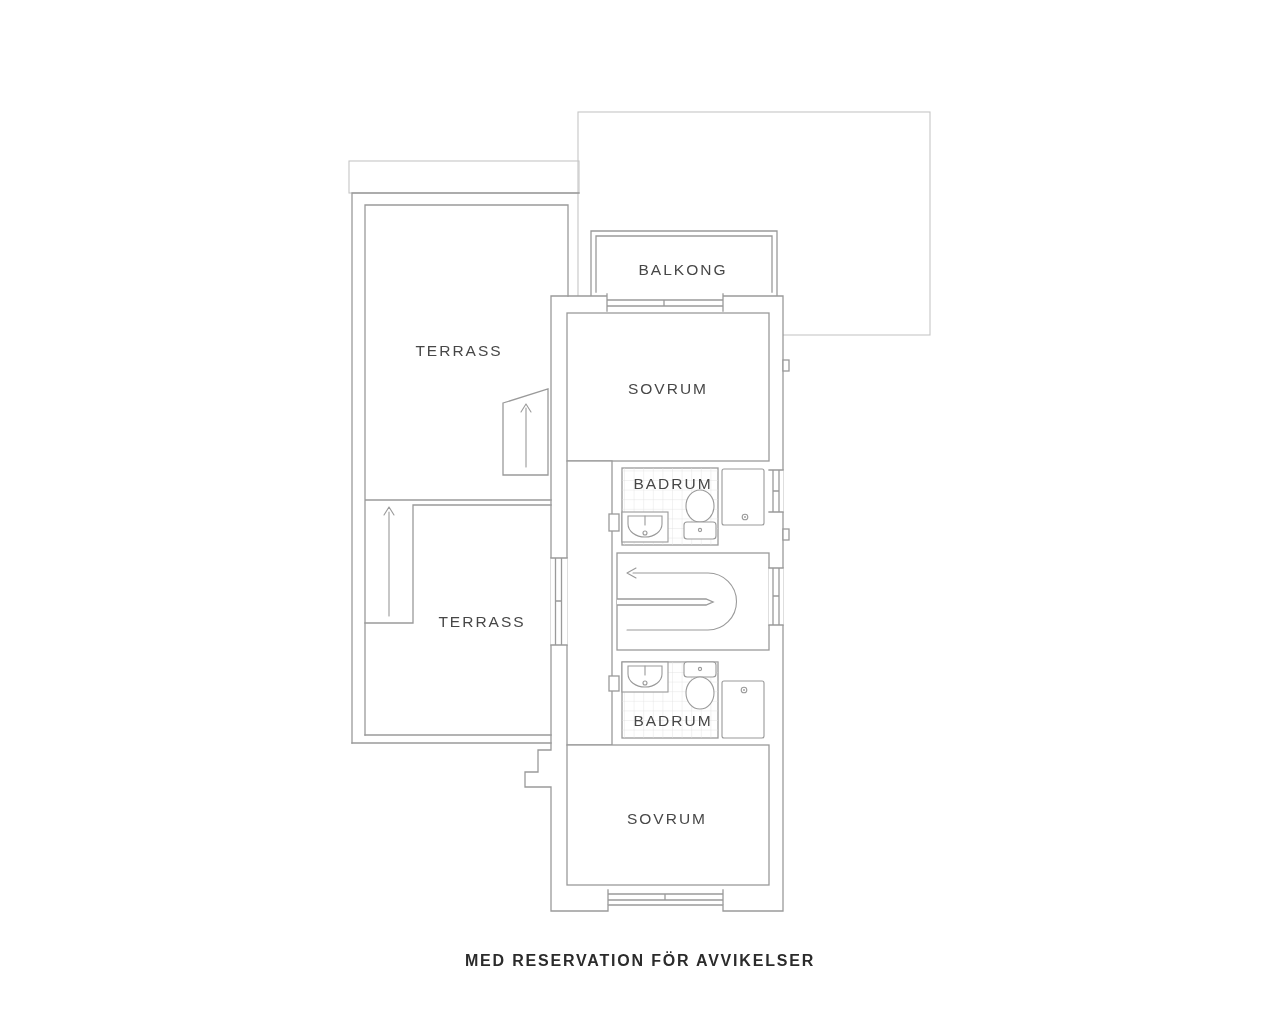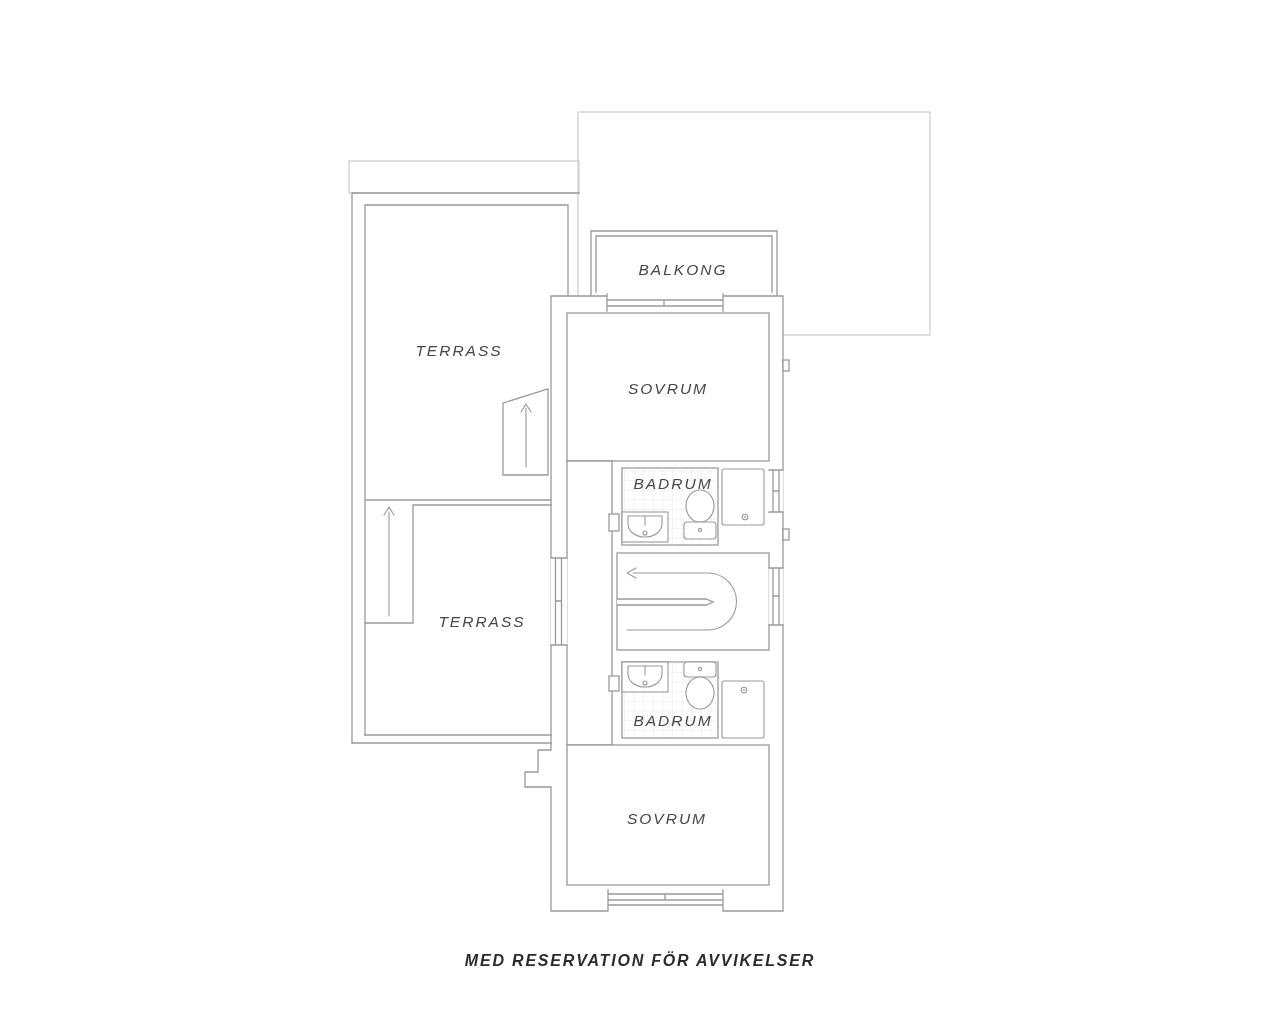--- a/index.html
+++ b/index.html
@@ -1,21 +1,21 @@
 <!DOCTYPE html>
 <html style="--wall: #9a9a9a; --roof-line: #c6c6c6; --tile-line: #dedede; --label: #474747; --footer-text: #2b2b2b; --fixture: #9a9a9a; --bg: #ffffff;"><head>
 <meta charset="utf-8">
 <style>
   :root{
     --wall:#9a9a9a; --roof-line:#c6c6c6; --tile-line:#dedede;
     --label:#474747; --footer-text:#2b2b2b; --fixture:#9a9a9a; --bg:#ffffff;
   }
   html,body{margin:0;padding:0;background:var(--bg);}
   .stage{position:relative;width:1280px;height:1024px;background:var(--bg);overflow:hidden;
-         font-family:"Liberation Sans", sans-serif;font-style:italic;}
+         font-family:"Liberation Sans", sans-serif;}
   svg{display:block}
   .wall{stroke:var(--wall);fill:none;stroke-width:1.3;stroke-linecap:square}
   .wallf{stroke:var(--wall);fill:#fff;stroke-width:1.3}
   .thin{stroke:var(--roof-line);fill:none;stroke-width:1.1}
   .fix{stroke:var(--fixture);fill:#fff;stroke-width:1.1}
   .fixn{stroke:var(--fixture);fill:none;stroke-width:1.1;stroke-linecap:round}
   .tile{stroke:var(--tile-line);stroke-width:0.8}
   .white{fill:#fff;stroke:none}
   .lbl{fill:var(--label);font-size:15.5px;letter-spacing:2px;text-anchor:middle;
        font-family:"Liberation Sans", sans-serif;}

